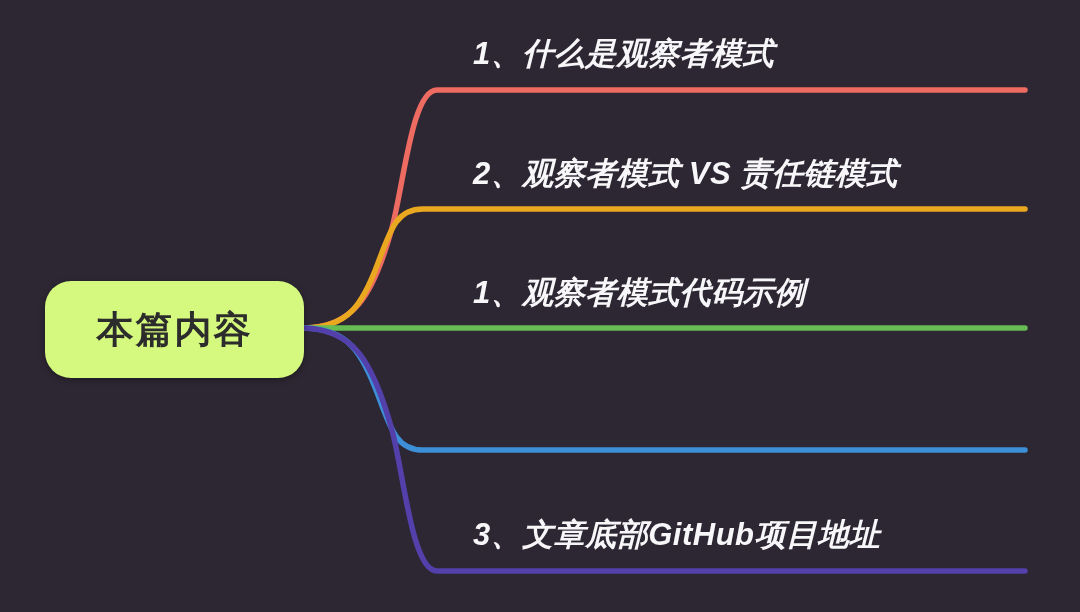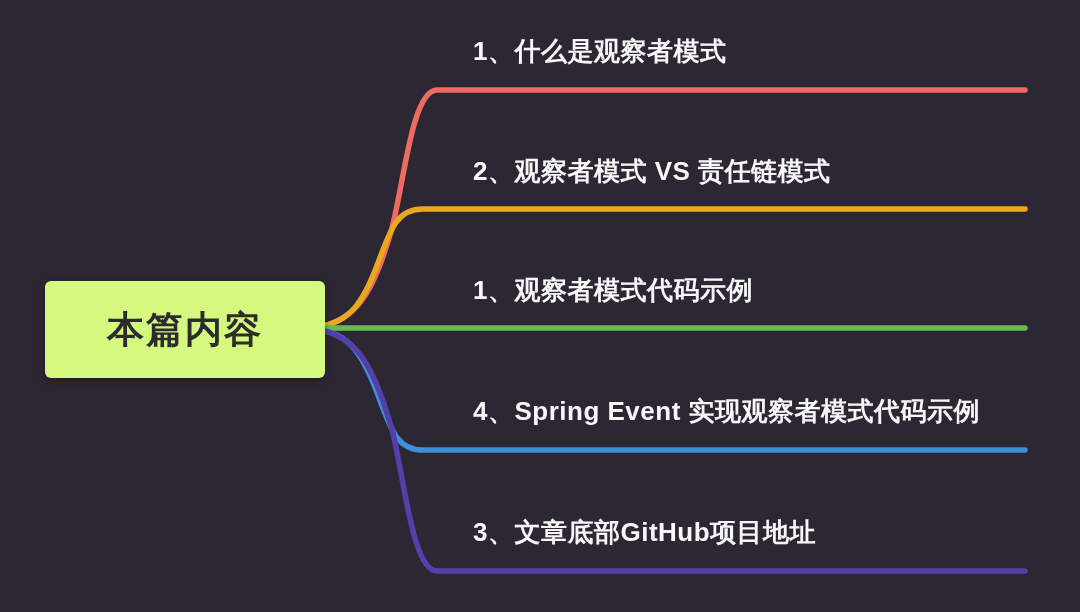--- a/index.html
+++ b/index.html
@@ -29,46 +29,47 @@
   .branch-path {
     fill: none;
     stroke-width: 5.5;
     stroke-linecap: round;
     stroke-linejoin: round;
   }
   #root-node {
     position: absolute;
     left: 45px;
     top: 281px;
-    width: 280px;
+    width: 259px;
     height: 97px;
     background: #d4f97e;
-    border-radius: 6px;
+    border-radius: 26px;
     display: flex;
     align-items: center;
     justify-content: center;
     box-shadow: 0 2px 6px rgba(0,0,0,0.35);
   }
   #root-node-label {
     color: #2c2c2c;
     font-size: 37px;
     font-weight: 700;
     letter-spacing: 2px;
     line-height: 1;
     white-space: nowrap;
   }
   .branch-label {
     position: absolute;
     left: 473px;
     color: #f7f6f8;
-    font-size: 26px;
+    font-size: 31px;
     font-weight: 700;
     letter-spacing: 0.5px;
     white-space: nowrap;
     line-height: 1;
+    font-style: italic;
   }
   #branch-label-0 { top: 38px; }
   #branch-label-1 { top: 158px; }
   #branch-label-2 { top: 277px; }
   #branch-label-3 { top: 398px; }
   #branch-label-4 { top: 519px; }
 </style>
 </head>
 <body style="background: rgb(45, 39, 51);">
 
@@ -82,16 +83,15 @@
     <path class="branch-path" d="M 305 328 C 352 330 372 358 392 430 C 404 475 412 571 437 571 L 1025 571" stroke="#5340ab"></path>
   </svg>
 
   <div id="root-node" style="background: rgb(212, 249, 126);">
     <span id="root-node-label" style="color: rgb(44, 44, 44);">本篇内容</span>
   </div>
 
   <div class="branch-label" id="branch-label-0">1、什么是观察者模式</div>
   <div class="branch-label" id="branch-label-1">2、观察者模式 VS 责任链模式</div>
   <div class="branch-label" id="branch-label-2">1、观察者模式代码示例</div>
-  <div class="branch-label" id="branch-label-3">4、Spring Event 实现观察者模式代码示例</div>
   <div class="branch-label" id="branch-label-4">3、文章底部GitHub项目地址</div>
 
 </div>
 
 </body></html>

